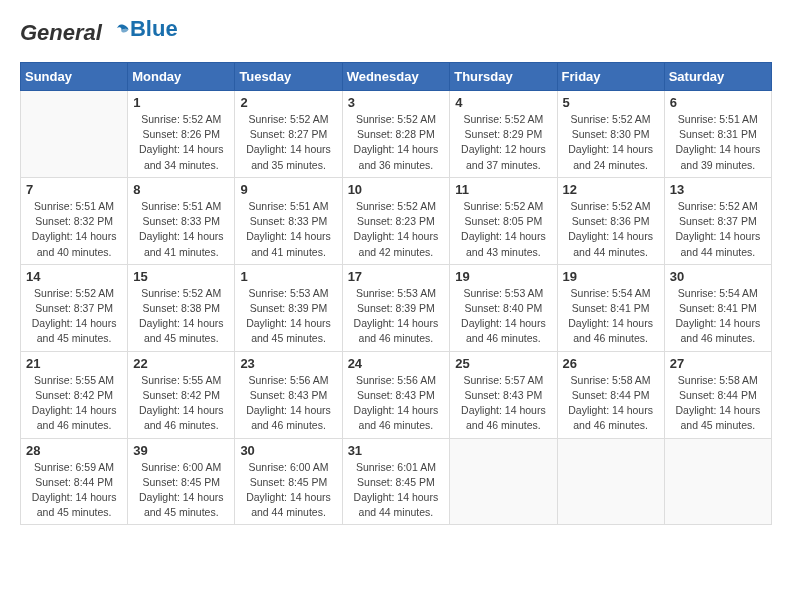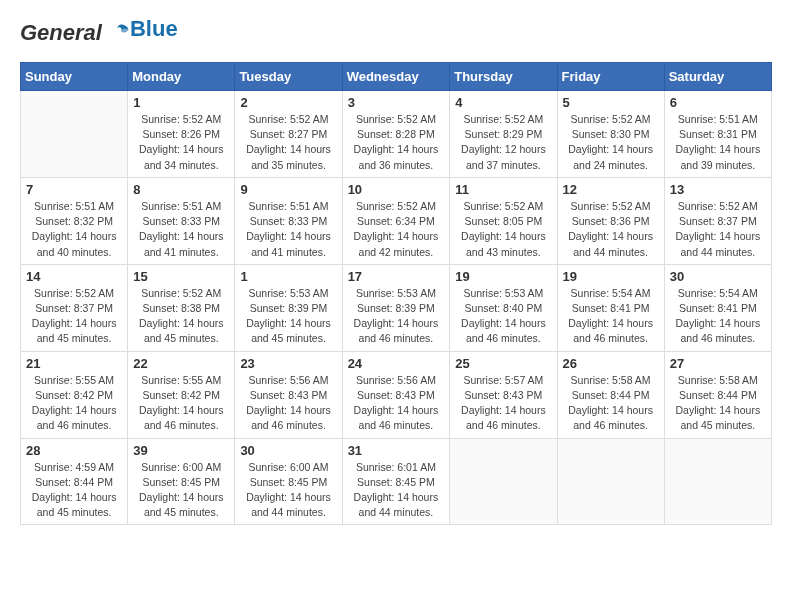--- a/index.html
+++ b/index.html
@@ -182,21 +182,21 @@
 <div class="day-info">
   <span>Sunrise: 5:51 AM</span><br>
   <span>Sunset: 8:33 PM</span><br>
   <span>Daylight: 14 hours and 41 minutes.</span>
 </div>
         </td>
         <td>
           <span class="day-num">10</span>
 <div class="day-info">
   <span>Sunrise: 5:52 AM</span><br>
-  <span>Sunset: 6:34 PM</span><br>
+  <span>Sunset: 8:23 PM</span><br>
   <span>Daylight: 14 hours and 42 minutes.</span>
 </div>
         </td>
         <td>
           <span class="day-num">11</span>
 <div class="day-info">
   <span>Sunrise: 5:52 AM</span><br>
   <span>Sunset: 8:05 PM</span><br>
   <span>Daylight: 14 hours and 43 minutes.</span>
 </div>
@@ -331,21 +331,21 @@
   <span>Sunrise: 5:58 AM</span><br>
   <span>Sunset: 8:44 PM</span><br>
   <span>Daylight: 14 hours and 45 minutes.</span>
 </div>
         </td>
       </tr>
       <tr>
         <td>
           <span class="day-num">28</span>
 <div class="day-info">
-  <span>Sunrise: 4:59 AM</span><br>
+  <span>Sunrise: 6:59 AM</span><br>
   <span>Sunset: 8:44 PM</span><br>
   <span>Daylight: 14 hours and 45 minutes.</span>
 </div>
         </td>
         <td>
           <span class="day-num">39</span>
 <div class="day-info">
   <span>Sunrise: 6:00 AM</span><br>
   <span>Sunset: 8:45 PM</span><br>
   <span>Daylight: 14 hours and 45 minutes.</span>

